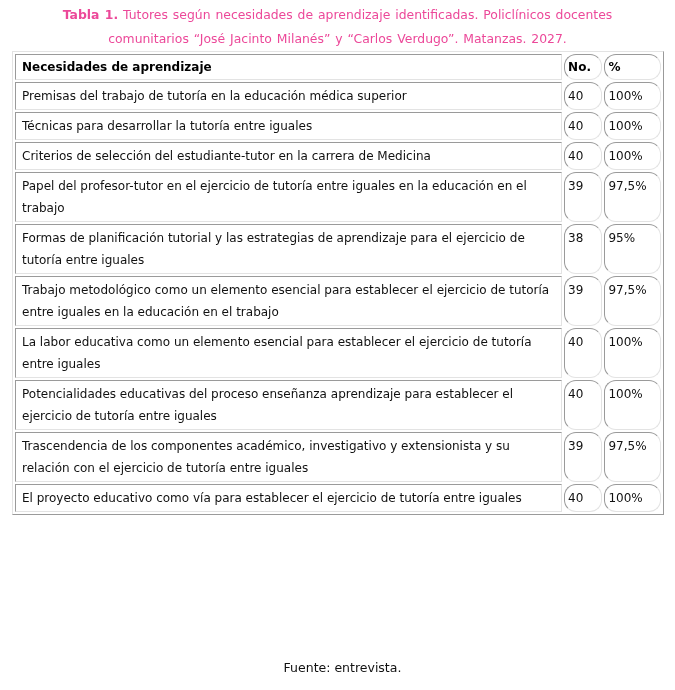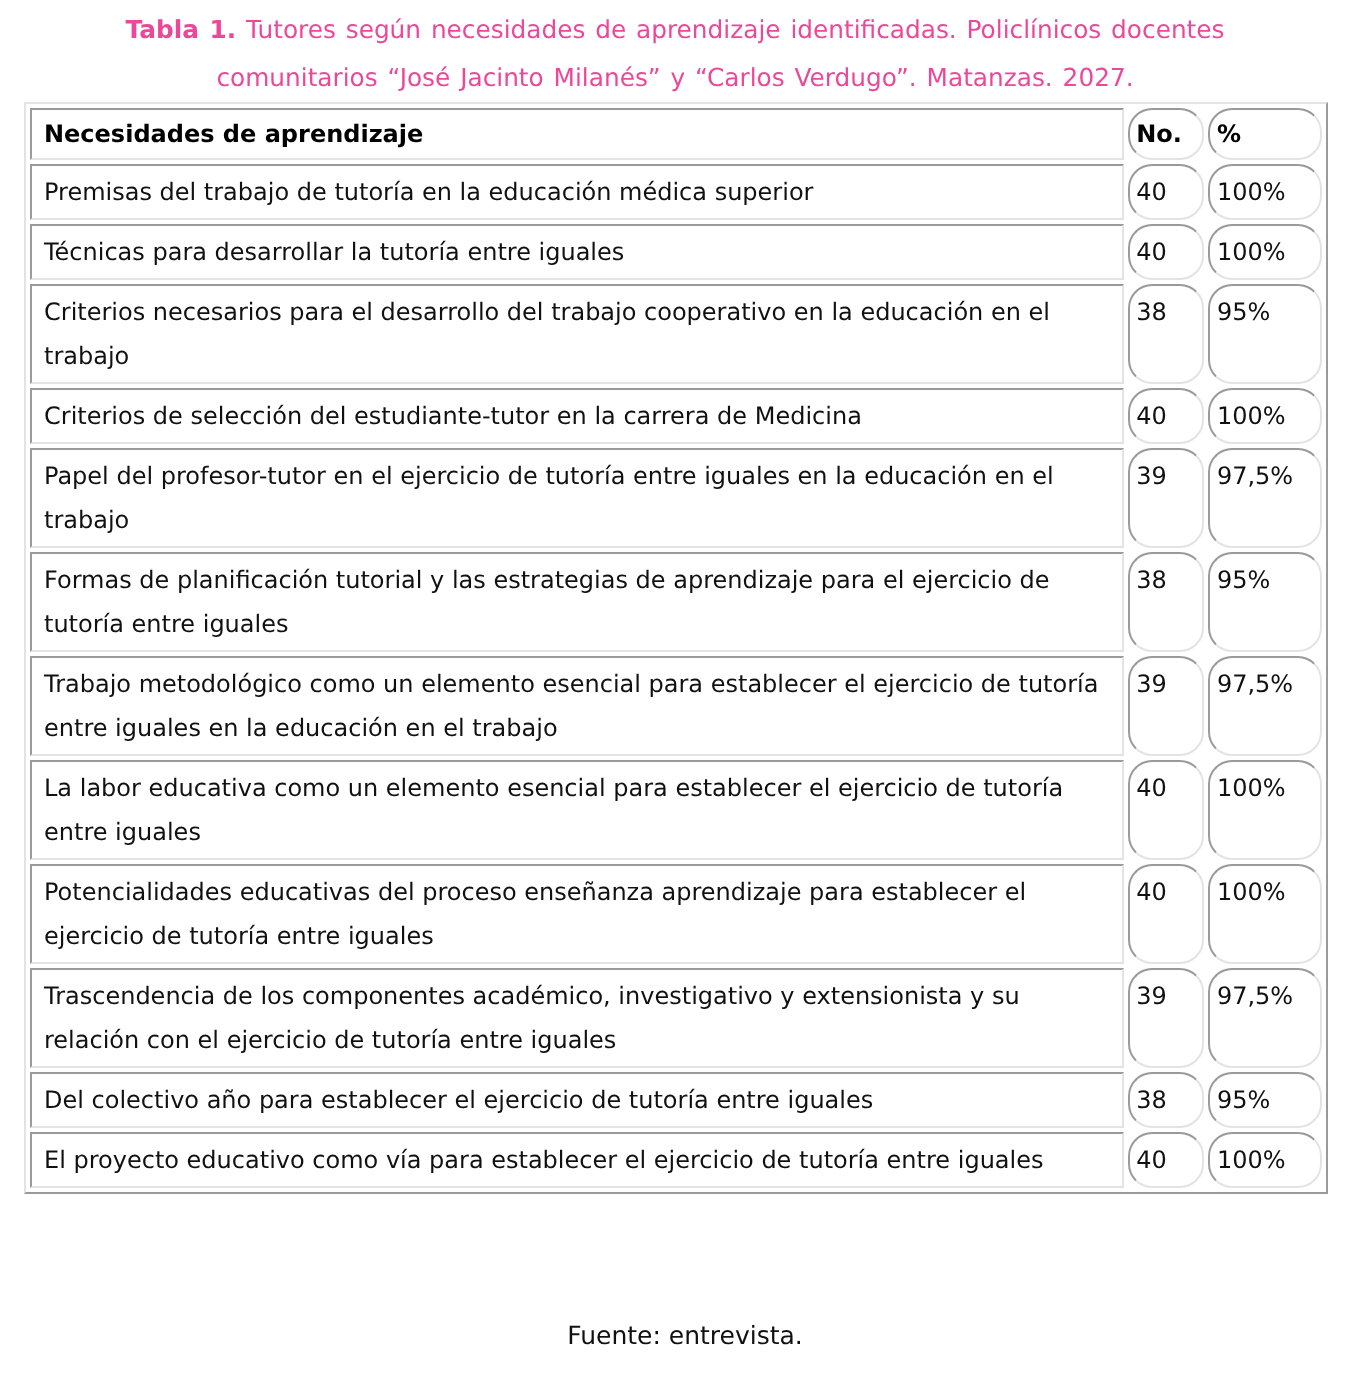--- a/index.html
+++ b/index.html
@@ -62,25 +62,20 @@
         <td>Premisas del trabajo de tutoría en la educación médica superior</td>
         <td class="num">40</td>
         <td class="num">100%</td>
       </tr>
       <tr>
         <td>Técnicas para desarrollar la tutoría entre iguales</td>
         <td class="num">40</td>
         <td class="num">100%</td>
       </tr>
       <tr>
-        <td>Criterios necesarios para el desarrollo del trabajo cooperativo en la educación en el trabajo</td>
-        <td class="num">38</td>
-        <td class="num">95%</td>
-      </tr>
-      <tr>
         <td>Criterios de selección del estudiante-tutor en la carrera de Medicina</td>
         <td class="num">40</td>
         <td class="num">100%</td>
       </tr>
       <tr>
         <td>Papel del profesor-tutor en el ejercicio de tutoría entre iguales en la educación en el trabajo</td>
         <td class="num">39</td>
         <td class="num">97,5%</td>
       </tr>
       <tr>
@@ -102,25 +97,20 @@
         <td>Potencialidades educativas del proceso enseñanza aprendizaje para establecer el ejercicio de tutoría entre iguales</td>
         <td class="num">40</td>
         <td class="num">100%</td>
       </tr>
       <tr>
         <td>Trascendencia de los componentes académico, investigativo y extensionista y su relación con el ejercicio de tutoría entre iguales</td>
         <td class="num">39</td>
         <td class="num">97,5%</td>
       </tr>
       <tr>
-        <td>Del colectivo año para establecer el ejercicio de tutoría entre iguales</td>
-        <td class="num">38</td>
-        <td class="num">95%</td>
-      </tr>
-      <tr>
         <td>El proyecto educativo como vía para establecer el ejercicio de tutoría entre iguales</td>
         <td class="num">40</td>
         <td class="num">100%</td>
       </tr>
     </tbody>
 </table>
 
 <div class="source">Fuente: entrevista.</div>
 
 </body></html>

